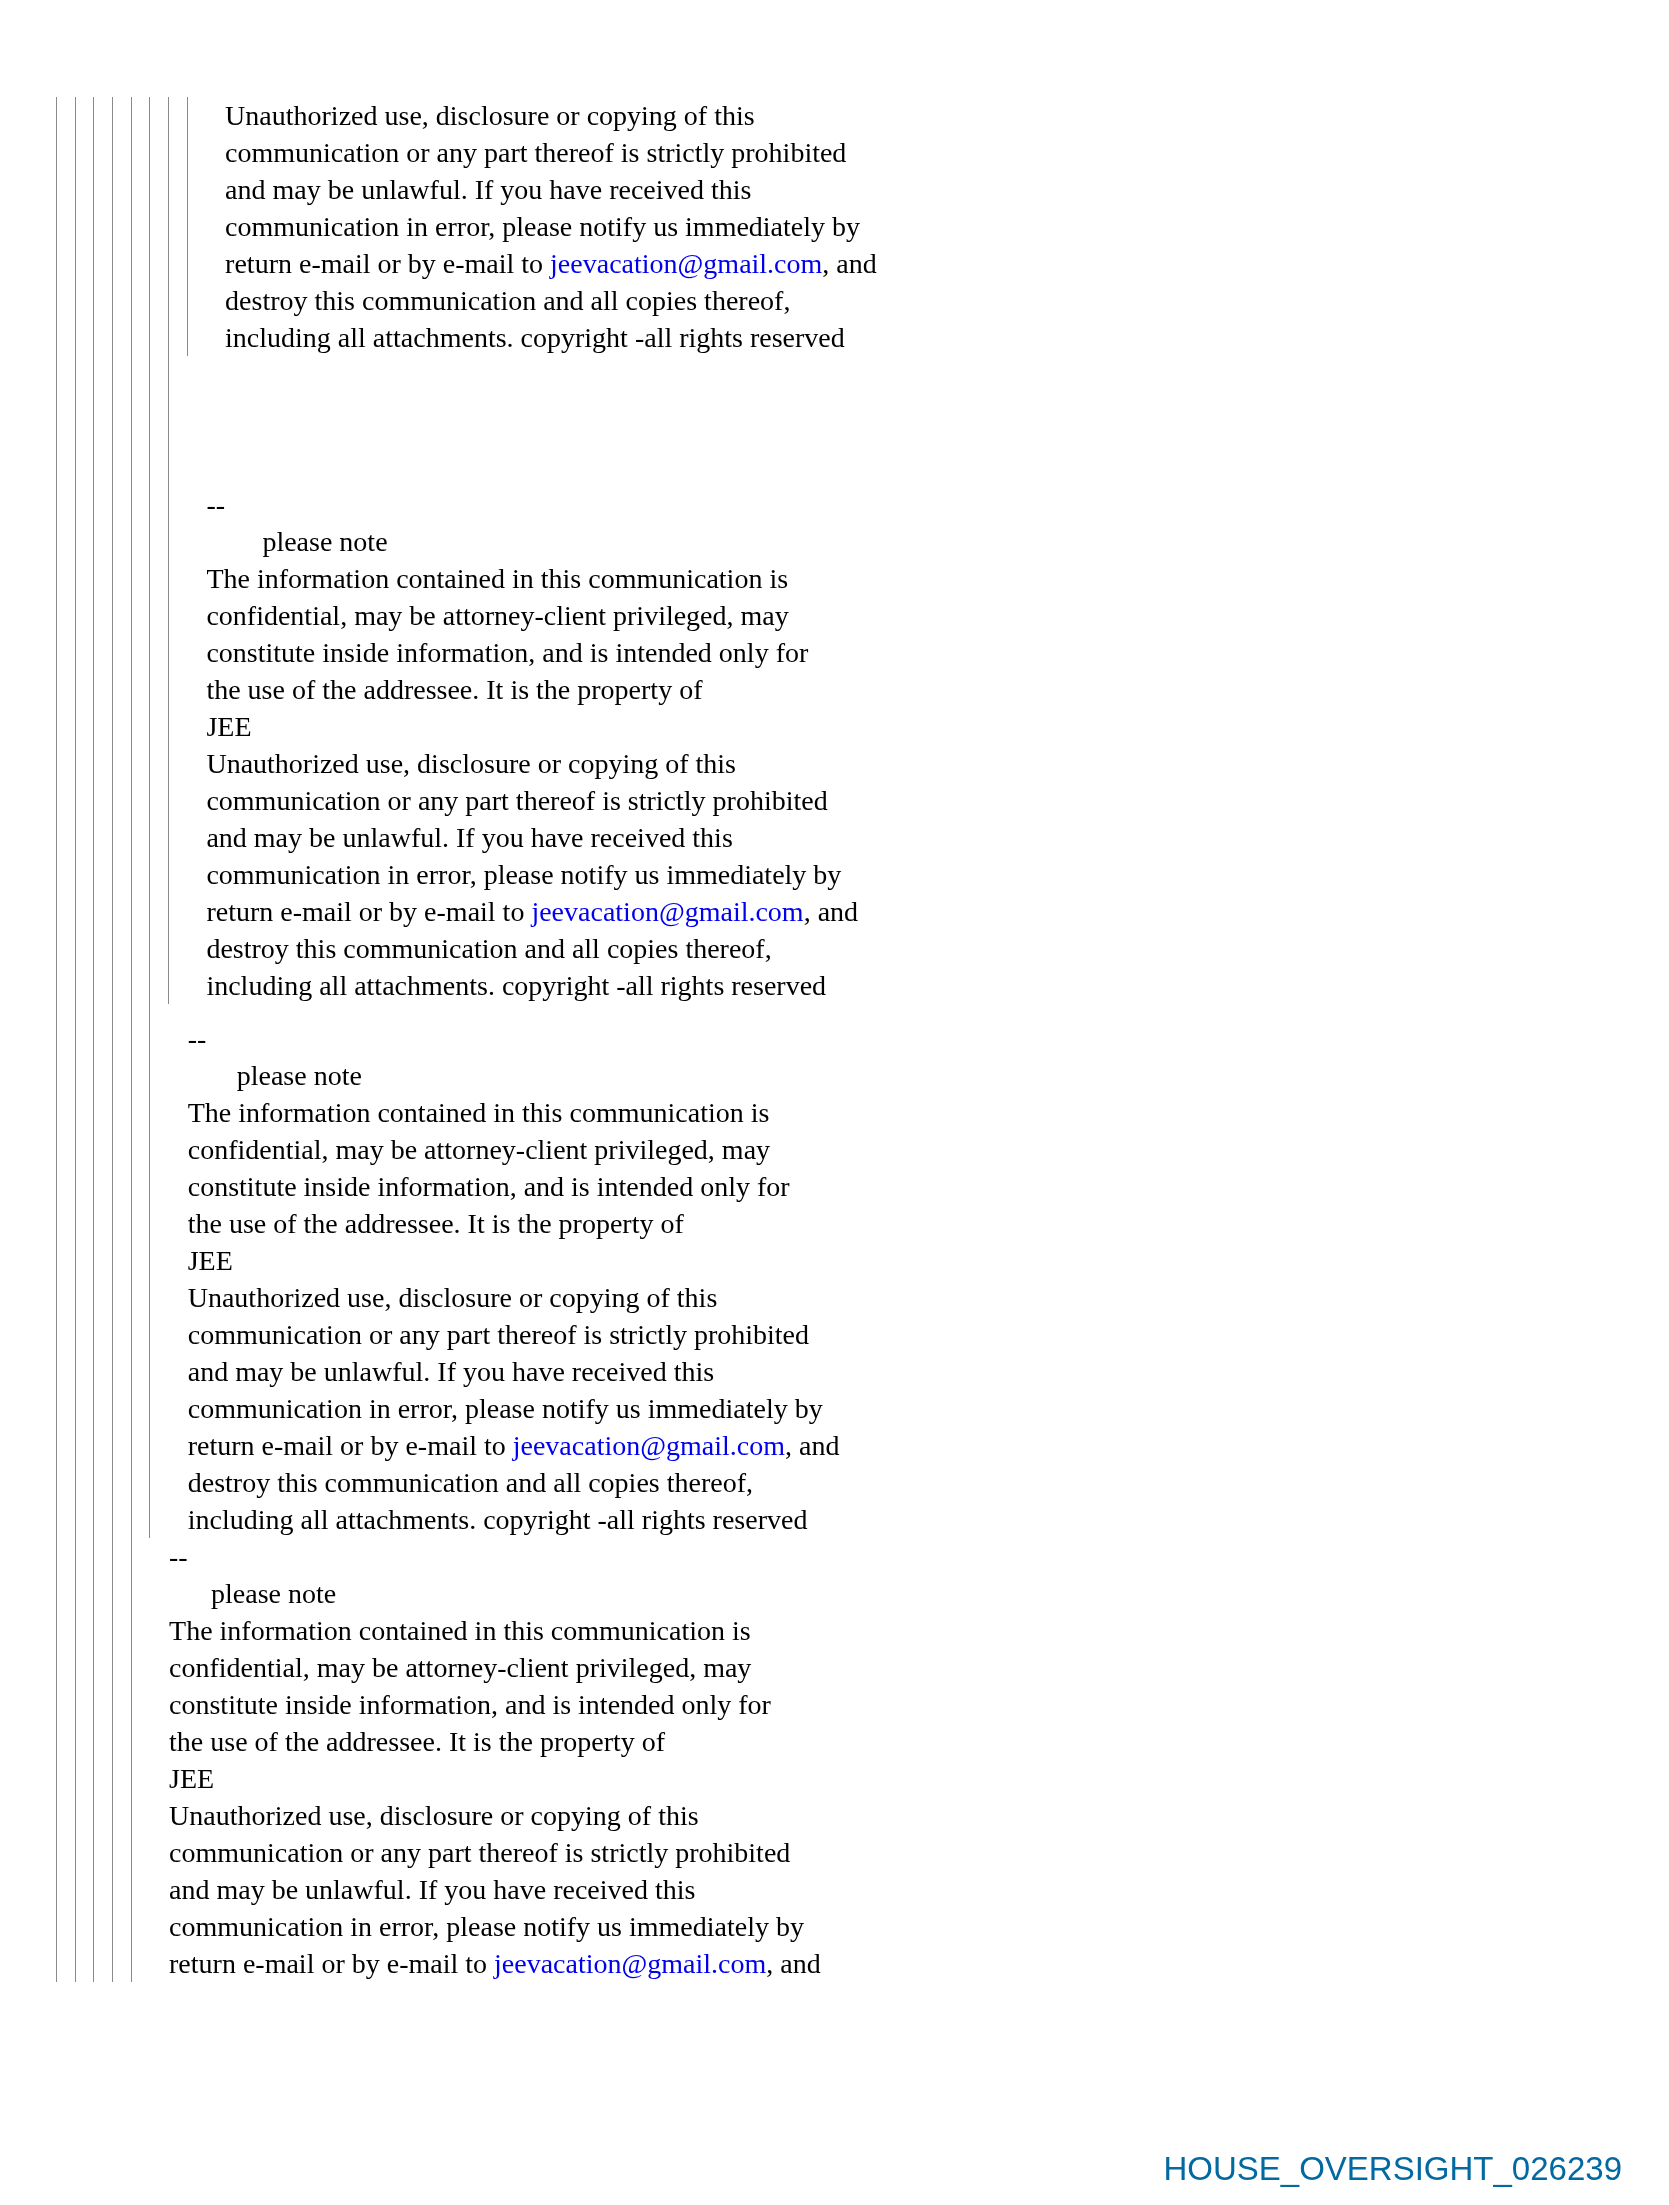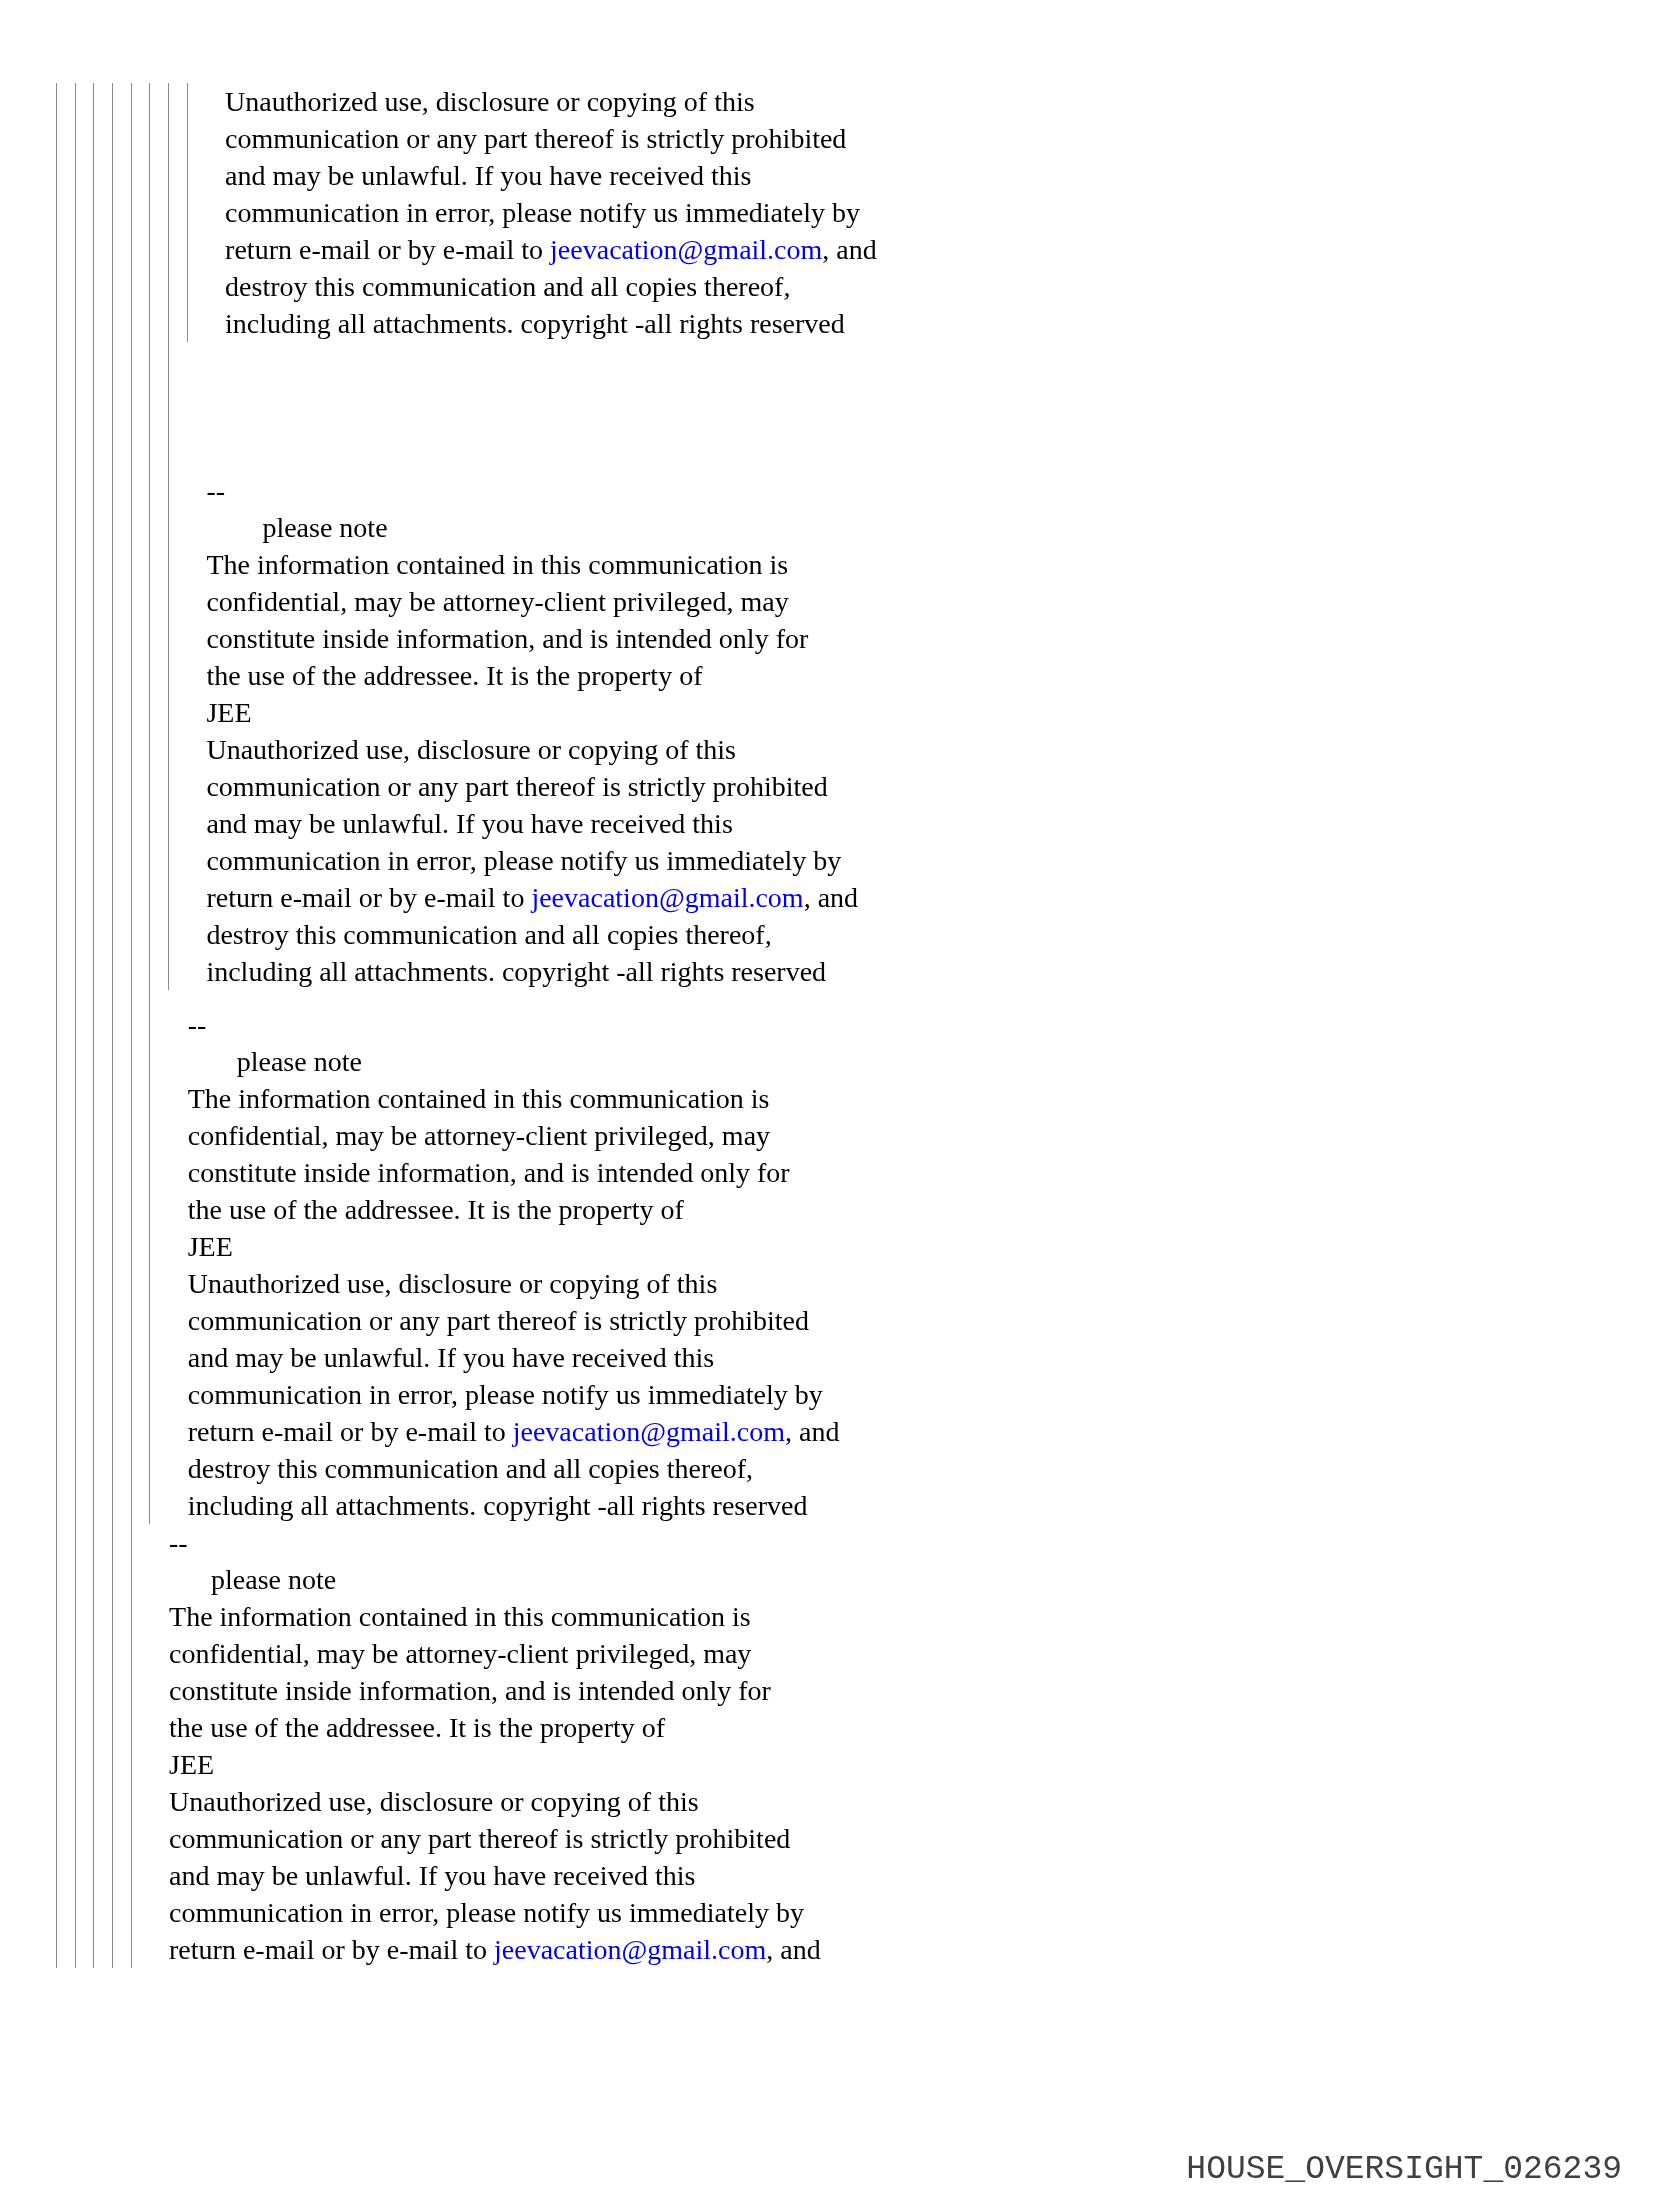--- a/index.html
+++ b/index.html
@@ -15,21 +15,21 @@
   body {
     width: 1669px;
     height: 2205px;
     position: relative;
     font-family: "Liberation Serif", serif;
     color: #000000;
   }
   .quote-area {
     position: absolute;
     left: 56px;
-    top: 83px;
+    top: 97px;
   }
   .q {
     border-left: 1.3px solid var(--bar-color);
     padding-left: 17.7px;
   }
   .block {
     padding-left: 19.6px;
     font-size: 28px;
     line-height: 37px;
   }
@@ -40,23 +40,23 @@
     color: var(--link-color);
     cursor: pointer;
   }
   .gap-lg { margin-top: 130px; }
   .gap-sm { margin-top: 15.7px; }
   .gap-xs { margin-top: 0px; }
   .bates-footer {
     position: absolute;
     right: 47px;
     bottom: 17px;
-    font-family: Liberation Mono, monospace;
+    font-family: Liberation Sans, sans-serif;
     font-size: 33px;
-    color: #404040;
+    color: #0369a1;
     letter-spacing: 0px;
   }
 </style>
 </head>
 <body>
 
 <div class="quote-area">
   <div class="q">
   <div class="q">
   <div class="q">

